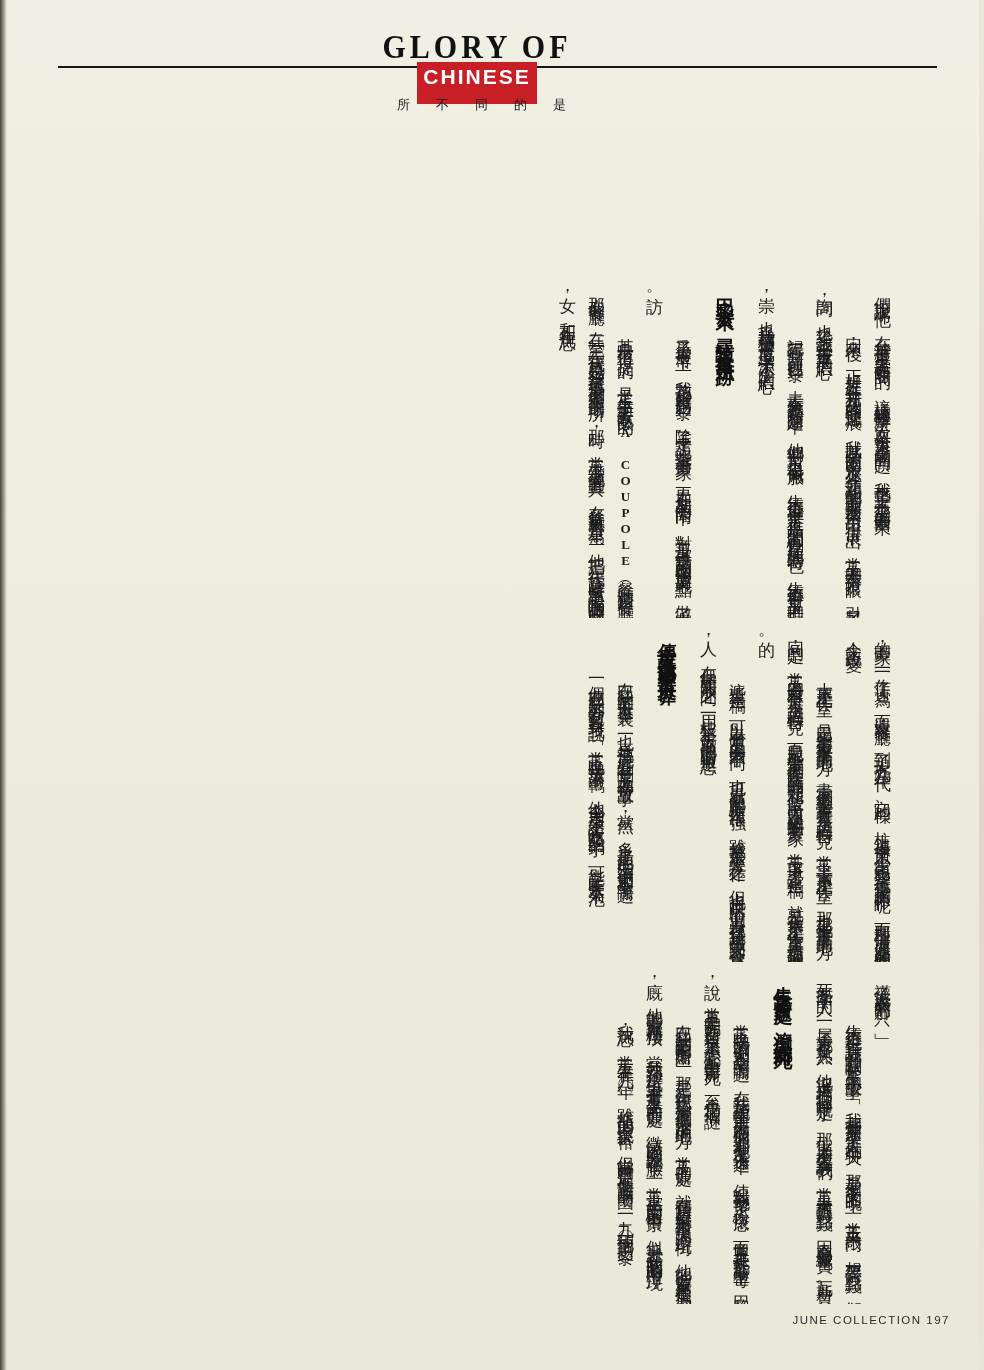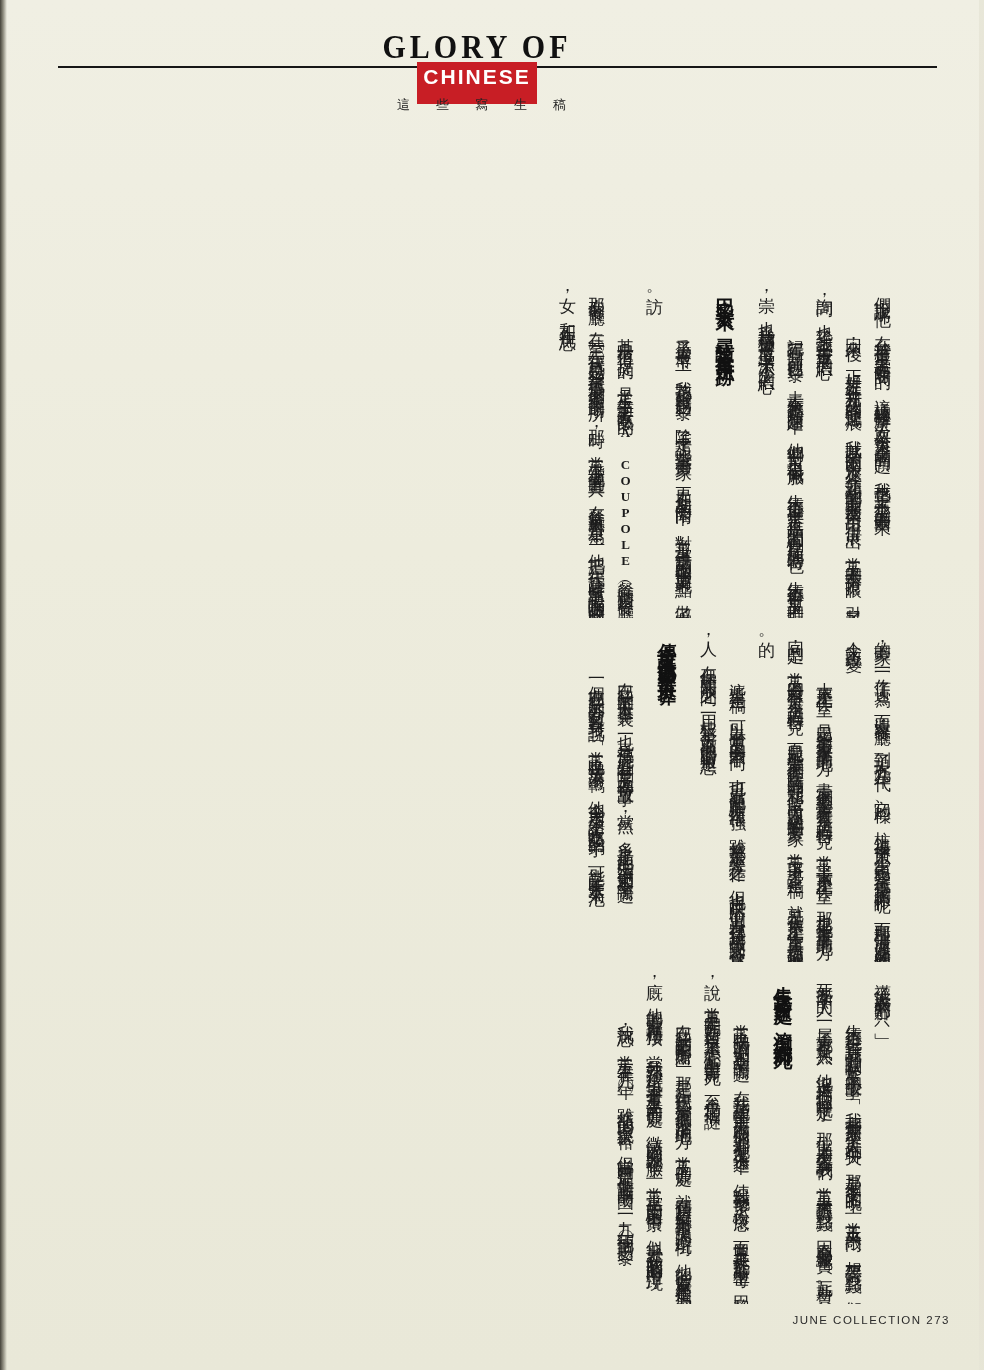--- a/index.html
+++ b/index.html
@@ -76,21 +76,21 @@
 </head>
 <body>
 
 <div class="edge-left"></div>
 <div class="edge-right"></div>
 
 <div class="masthead">
   <div class="glory">GLORY OF</div>
   <div class="head-rule"></div>
   <div class="chinese-box" style="background: rgb(200, 30, 37);">CHINESE</div>
-  <div class="head-sub">這些寫生稿</div>
+  <div class="head-sub">所不同的是</div>
 </div>
 
 <div class="band band-1">
     <p class="cont">們說服了他，在台灣推常玉是需要時間的，這樣總算解決了一次要付大筆資金的問題，我也帶了六張常玉的畫回來。</p>
     <p>回來後，正好趕上在新光三越的徐悲鴻展，我以其中的兩張放在「徐悲鴻和他的畫家朋友」項目中一併展出，常玉的畫十分搶眼，引起了許多人的詢問，也給了我主辦常玉展的信心。</p>
     <p>記得有一回前往巴黎，去看朱德群和陳建中，他們對常玉也很佩服，朱德群推崇常玉作品中的獨創性是他的特色。朱德群對常玉的推崇，也爲我積極籌展常玉增添了不少的信心。</p>
     <h3>巴黎去來，尋訪常玉當年足跡</h3>
     <p>爲了籌展常玉，我跑了好幾趟巴黎，除了走訪了一些華裔畫家，更在朋友的陪同下，對常玉當年活動的幾個重要地點，做了實際的探訪。</p>
     <p>其中最值得一提的，是常玉生前常去吃飯的<span class="latin">LA COUPOLE</span>餐廳（圓頂餐廳）。那個餐廳，在二〇至三〇年代就是巴黎當代畫家們聚會的場所，那時，常玉帶著他的畫具，在餐廳裏對景寫生，他把三〇年代穿著時髦前去喝咖啡的巴黎仕女，和正在沈思</p>
   </div>
@@ -104,13 +104,13 @@
   </div>
 <div class="band band-3">
     <p class="cont">襪子洗衣服的那一只。」</p>
     <p>朱德群也告訴我一個有關於常玉的小故事：「我和畫家朋友一群人在聊天，那是個冬天的晚上，常玉來敲門，想要借一點錢，卻又是個死要面子的人，一屋子裏都是熟人，他沒進來打個招呼就走了。那位主人朋友告訴我們，常玉是來週轉一點錢，因爲要繳電費、瓦斯費。」</p>
     <h3>生長富裕家庭、潦倒異鄉而死</h3>
     <p>常玉晚年的潦倒和不幸的際遇，在我造訪他生前常去的幾個地方和他友人追述下，使我對他多了一份懷念，而常玉是死於瓦斯中毒？巴黎的友人說，常玉是開瓦斯自殺還是不小心瓦斯中毒而死，至今仍是個謎。</p>
     <p>在巴黎的蒙帕那斯區，那是三〇年代巴黎畫家們最活躍的地方，常玉的住處，就在圓頂餐廳對街不遠的沙坑街，他的往處原來是個馬廐，他的畫室就在樓頂。當我站在沙坑街上看著常玉生前的住處，微涼的雨絲飄在臉上，常玉當年的窮困情景，似乎就在我的腦海中浮現。</p>
     <p>我沈思，常玉生在一九〇〇年，雖然他的家境富裕，但當時卻是一個苦難的中國，一九二〇年他到了巴黎</p>
   </div>
 
-<div class="folio">JUNE COLLECTION 273</div>
+<div class="folio">JUNE COLLECTION 197</div>
 
 </body></html>

